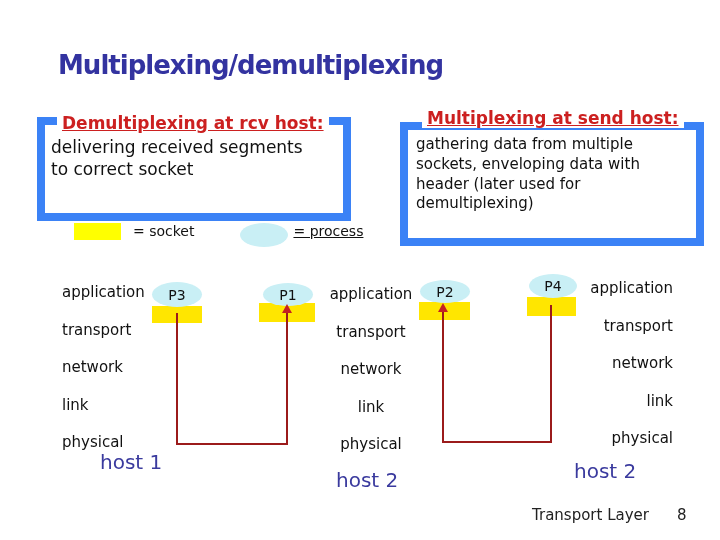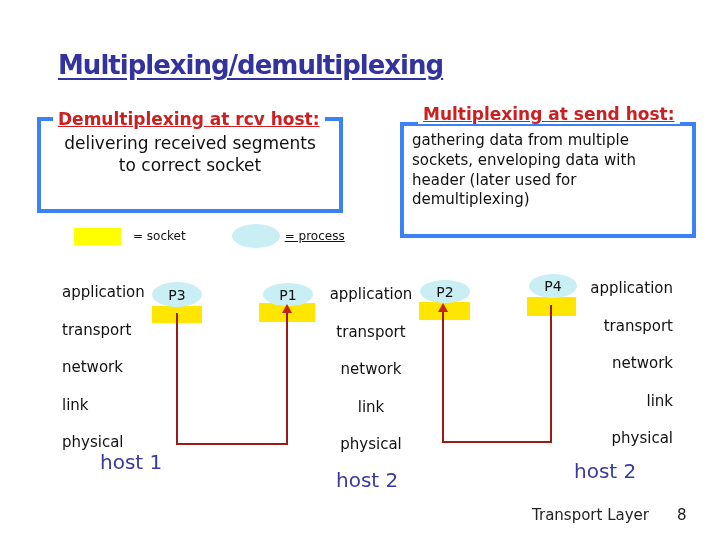--- a/index.html
+++ b/index.html
@@ -3,39 +3,39 @@
 <meta charset="utf-8">
 <style>
   html,body { margin:0; padding:0; background:#fff; }
   .slide {
     position:relative; width:720px; height:540px; background:#ffffff;
     font-family:"DejaVu Sans", sans-serif; overflow:hidden; color:#111;
   }
   .title {
     position:absolute; left:58px; top:50px;
     font-size:26px; font-weight:bold; letter-spacing:-1px;
-    color:#3333a0; text-decoration:underline;
+    color:#3333a0; 
     text-underline-offset:4px;
   }
-  .callout { position:absolute; border:4px solid #3b82f6; background:#fff; }
+  .callout { position:absolute; border:8px solid #3b82f6; background:#fff; }
   .callout-head {
     position:absolute; background:#fff; color:#cc2020; font-weight:bold;
     text-decoration:underline; font-size:17px; padding:0 5px; white-space:nowrap;
   }
   .callout-body { white-space:pre-line; color:#111; }
   .demux { left:37px; top:117px; width:298px; height:88px; }
   .demux .callout-head { left:12px; top:-12px; }
-  .demux .callout-body { font-size:17px; padding:12px 6px 0 6px; line-height:1.28;text-align:center; }
+  .demux .callout-body { font-size:17px; padding:12px 6px 0 6px; line-height:1.28; }
   .mux { left:400px; top:122px; width:288px; height:108px; }
   .mux .callout-head { left:14px; top:-22px;text-align:center; }
   .mux .callout-body { font-size:15px; padding:5px 4px 0 8px; line-height:1.32; }
 
   .legend {
     position:absolute; left:38px; top:223px; height:26px;
-    display:flex; align-items:center; font-size:12px;padding-left:36px;
+    display:flex; align-items:flex-start; font-size:14px;padding-left:36px;
   }
   .swatch-rect { width:47px; height:17px; background:#ffff00; }
   .legend .lab1 { margin-left:12px; }
   .swatch-ellipse { width:48px; height:24px; background:#c9eff5; border-radius:50%; margin-left:46px; }
   .legend .lab2 { margin-left:5px;text-decoration:underline; }
 
   .stack { position:absolute; font-size:15px; }
   .stack .layer { height:37.5px; }
   .stack1 { left:62px;  top:283px; text-align:left;  }
   .stack2 { left:327px; top:285px; width:88px;  text-align:center; }

